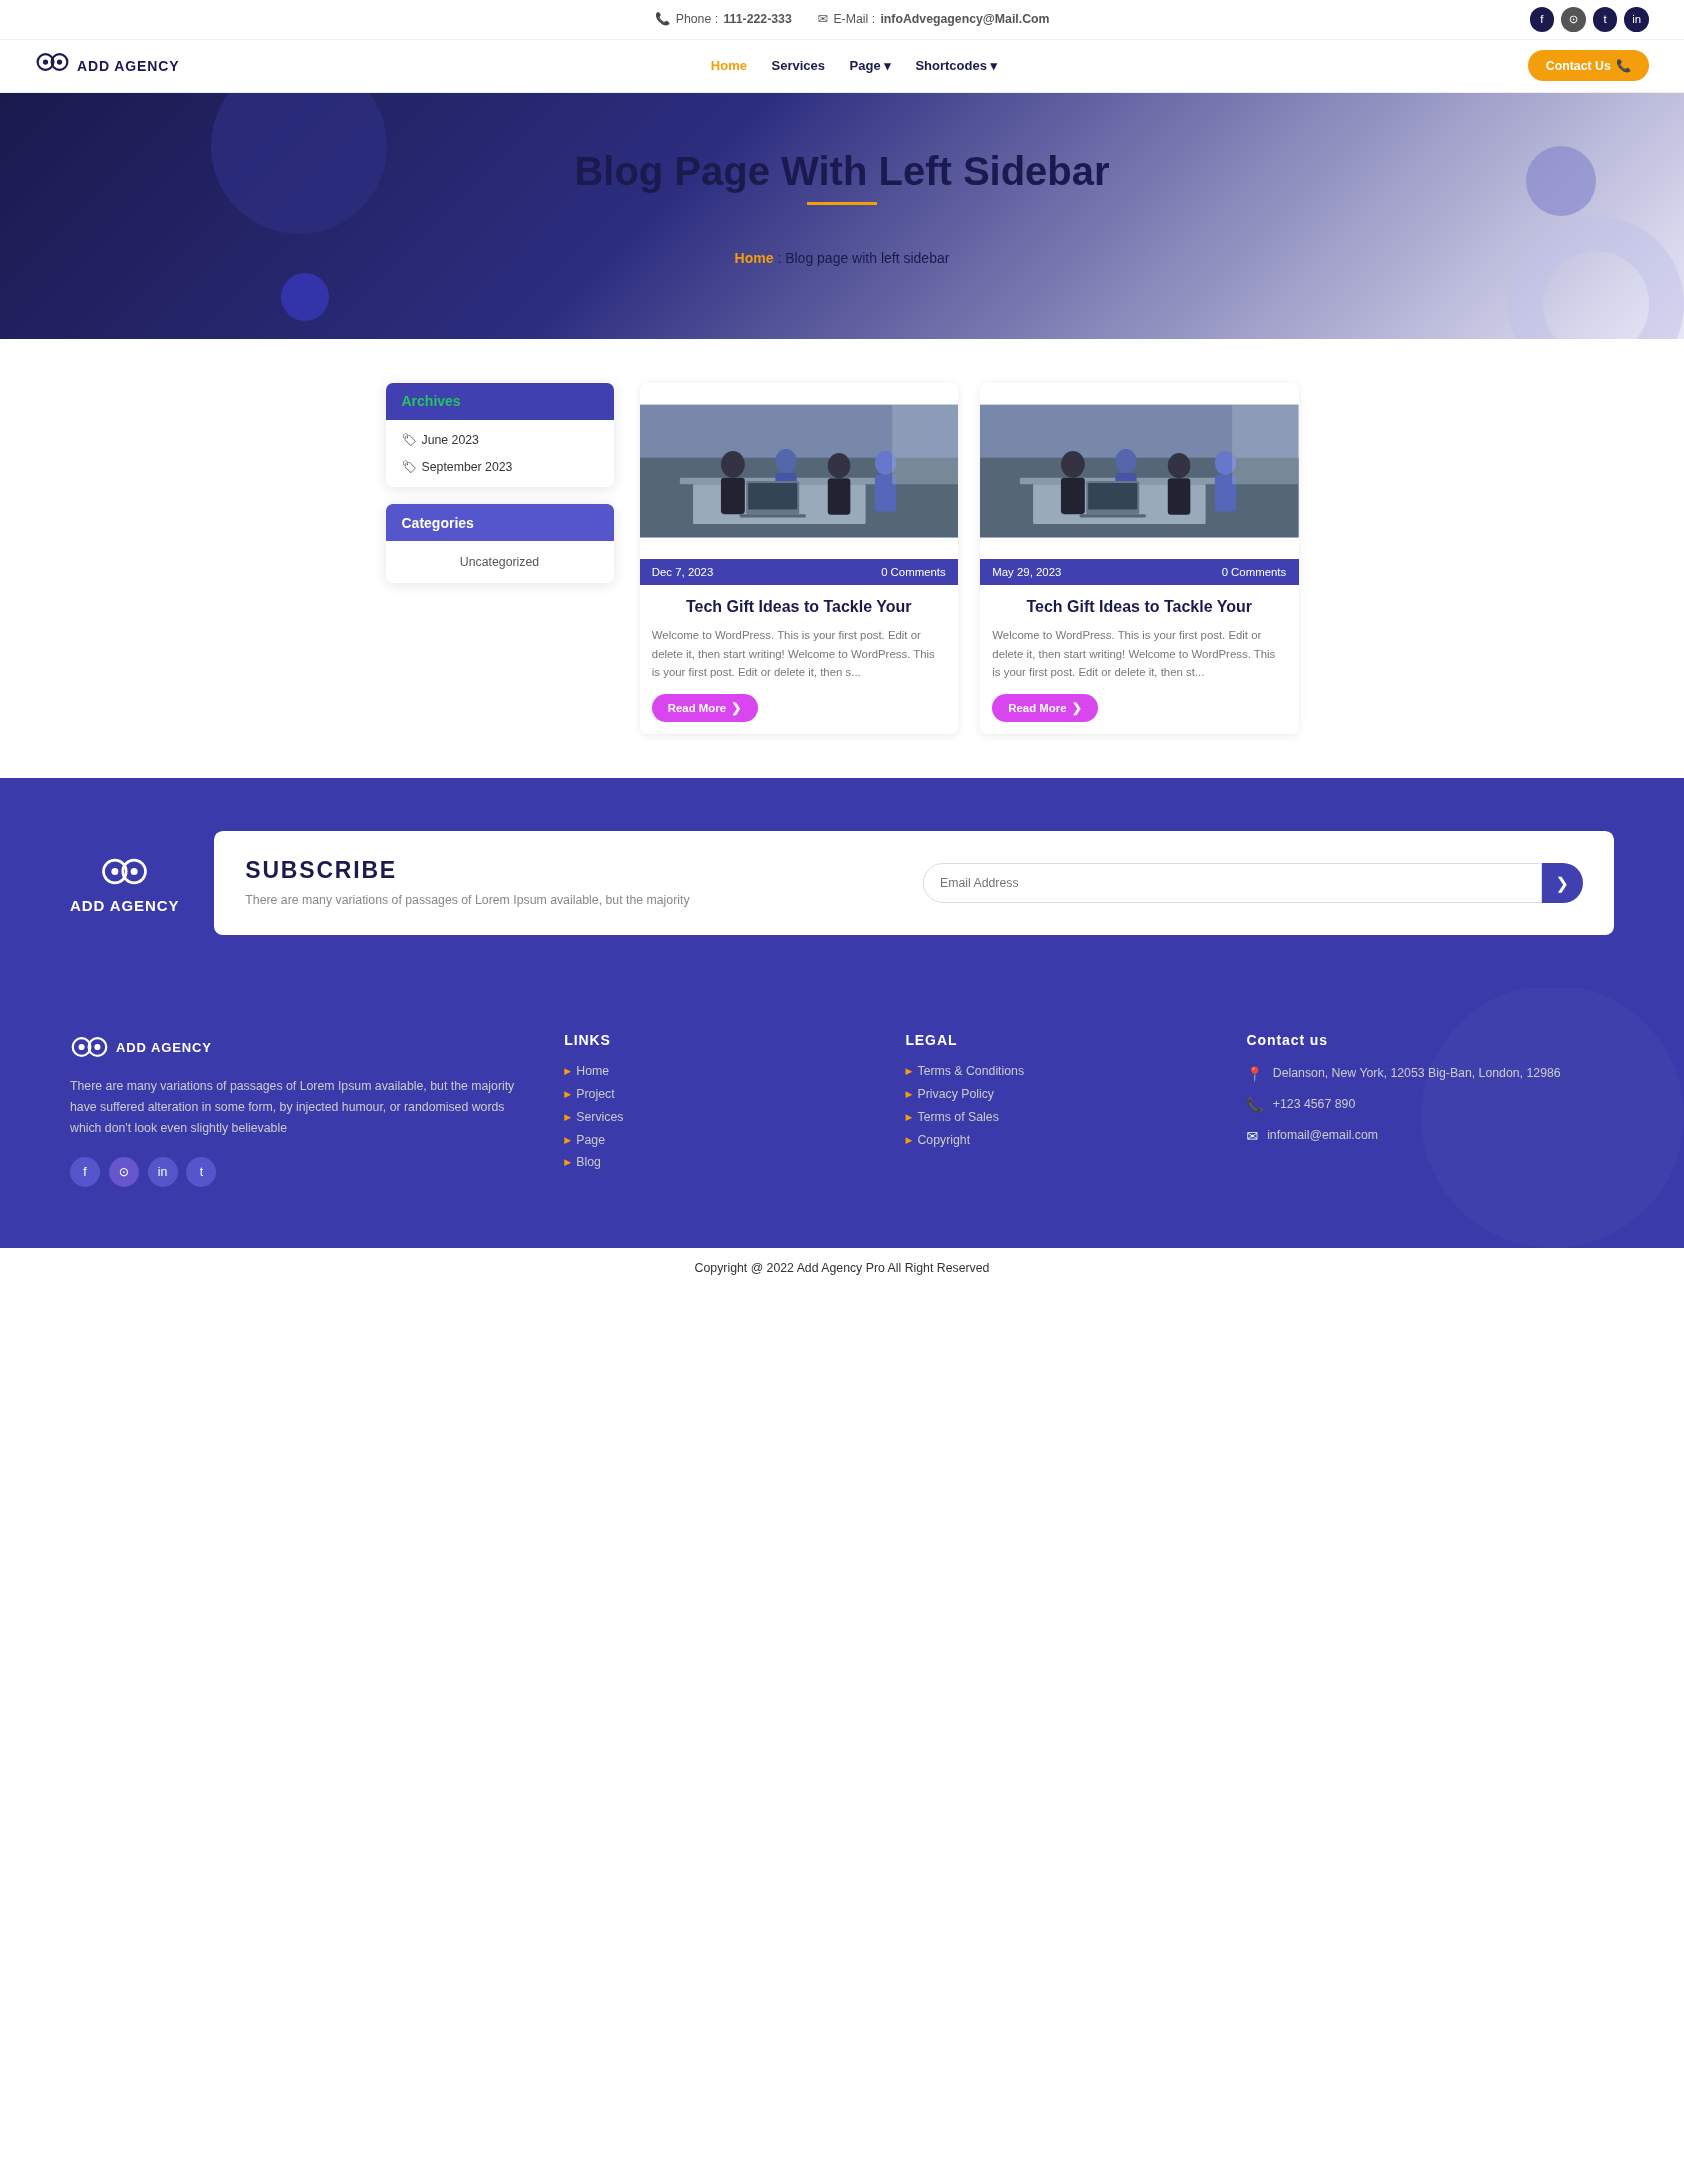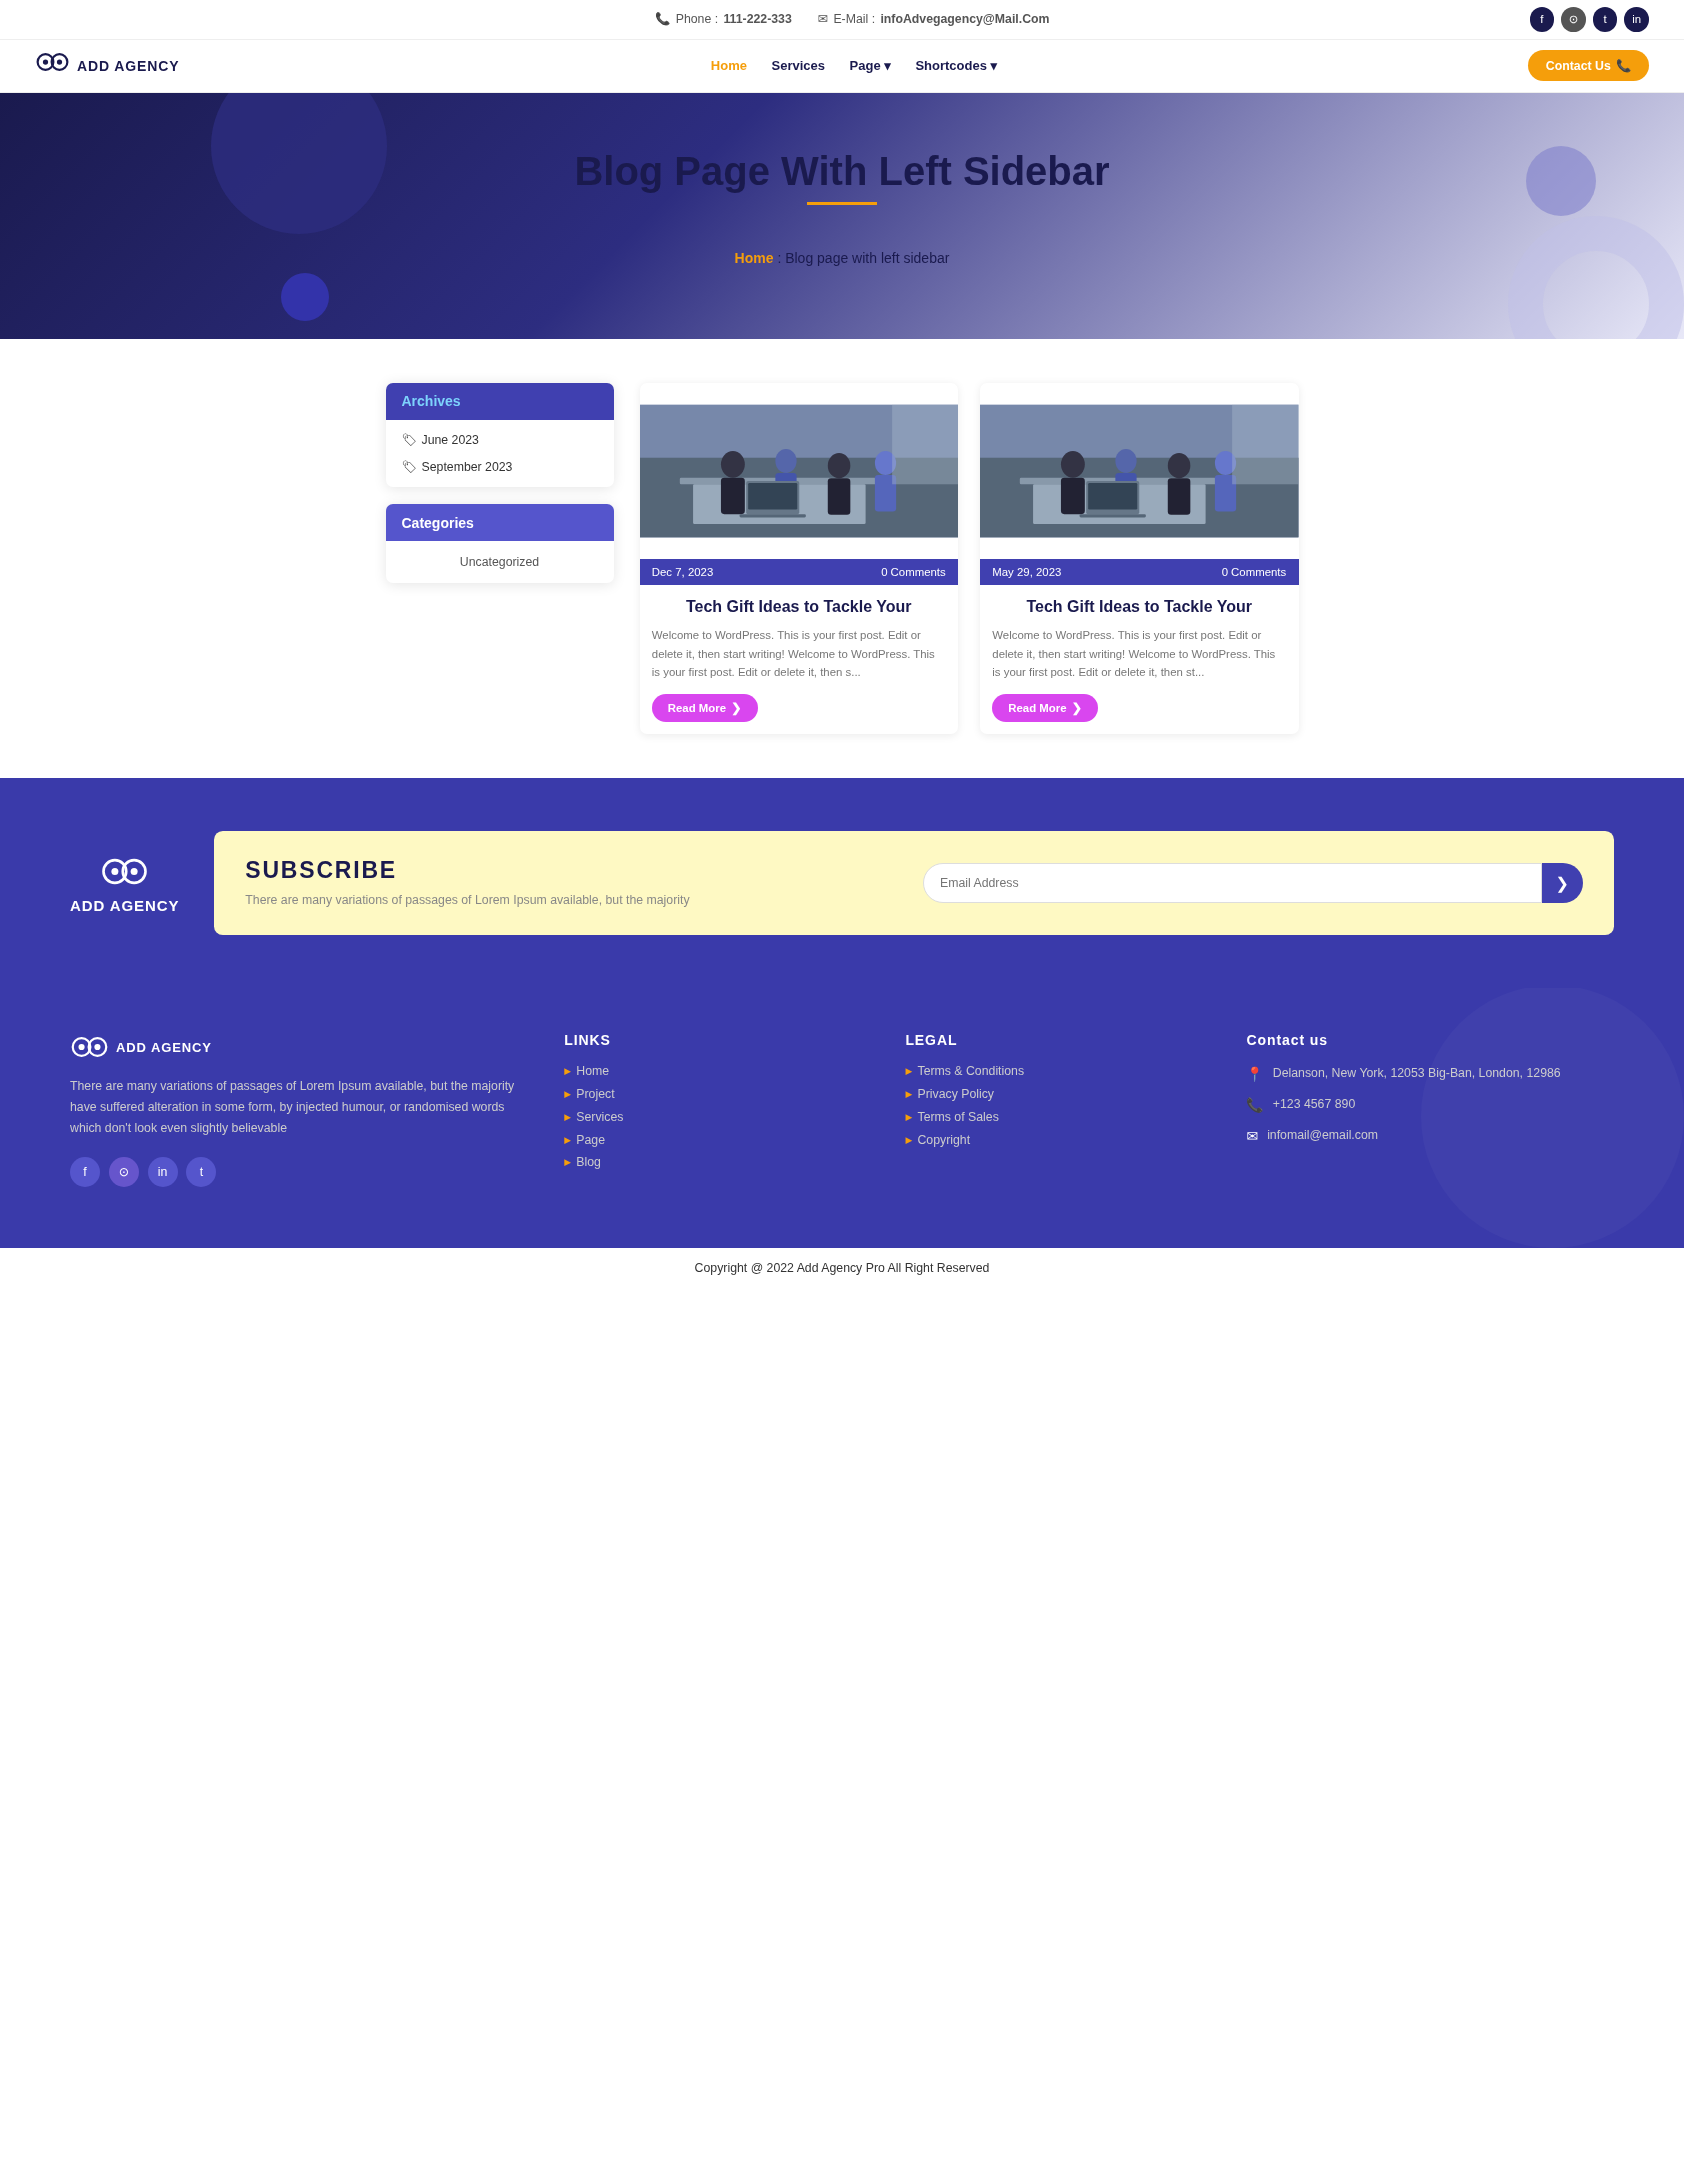--- a/index.html
+++ b/index.html
@@ -139,21 +139,21 @@
     .sidebar { width: 228px; flex-shrink: 0; }
     .sidebar-card {
       background: #fff;
       border-radius: 7px;
       box-shadow: 0 1.8px 13px rgba(0,0,0,0.1);
       overflow: hidden;
       margin-bottom: 17.6px;
     }
     .sidebar-header {
       background: #4040b0;
-      color: #7dd3fc;
+      color: #22c55e;
       font-size: 14px;
       font-weight: 700;
       padding: 10.5px 16px;
     }
     .sidebar-body { padding: 13px 16px; }
     .archive-items { display: flex; gap: 13px; flex-wrap: wrap; }
     .archive-item {
       display: flex; align-items: center; gap: 4.4px;
       font-size: 12.3px; color: #333; cursor: pointer;
     }
@@ -223,21 +223,21 @@
     
     .subscribe-section {
       background: #3a3aaa;
       padding: 53px 70px;
       display: flex;
       align-items: center;
       gap: 35px;
     }
     .subscribe-logo { flex-shrink: 0; text-align: center; }
     .subscribe-box {
-      background: #fef9c3;
+      background: #ffffff;
       border-radius: 8.8px;
       padding: 26px 31px;
       flex: 1;
       display: flex;
       align-items: center;
       gap: 17.6px;
     }
     .subscribe-text { flex: 1; }
     .subscribe-title {
       font-size: 23px;

